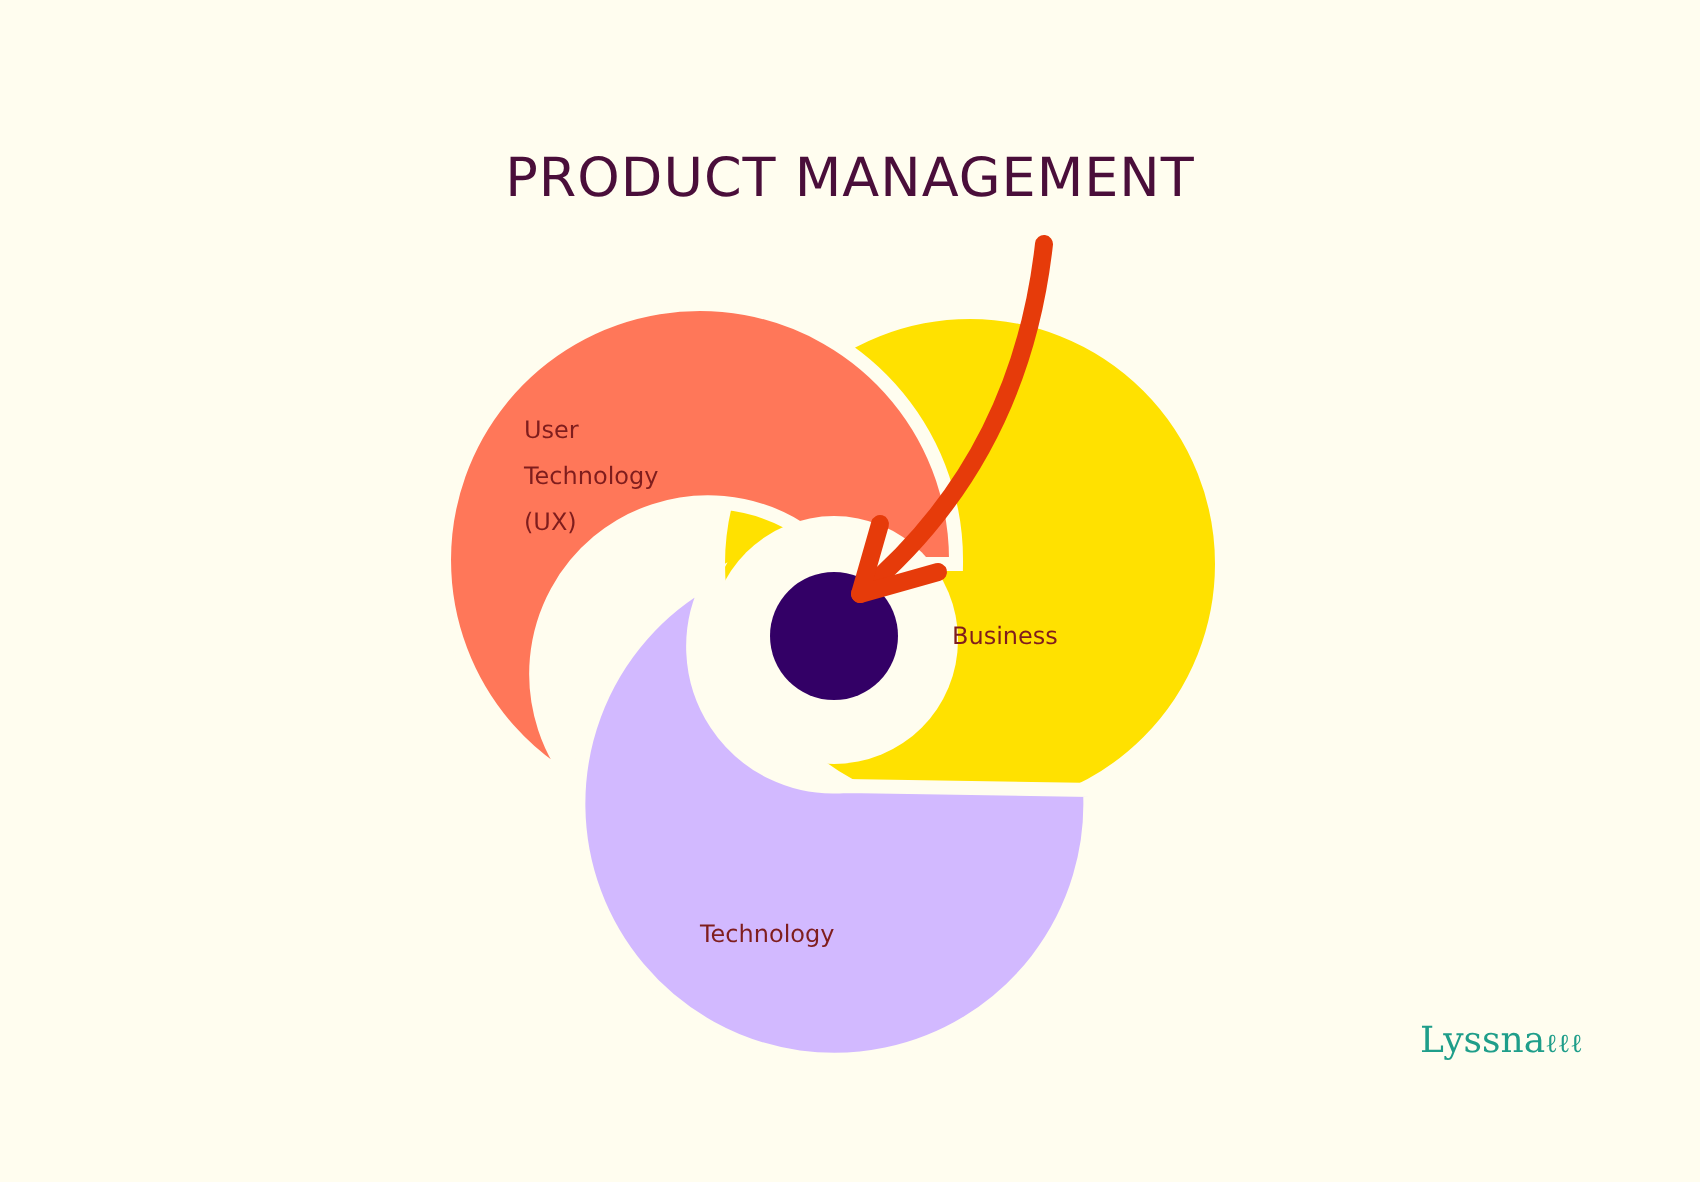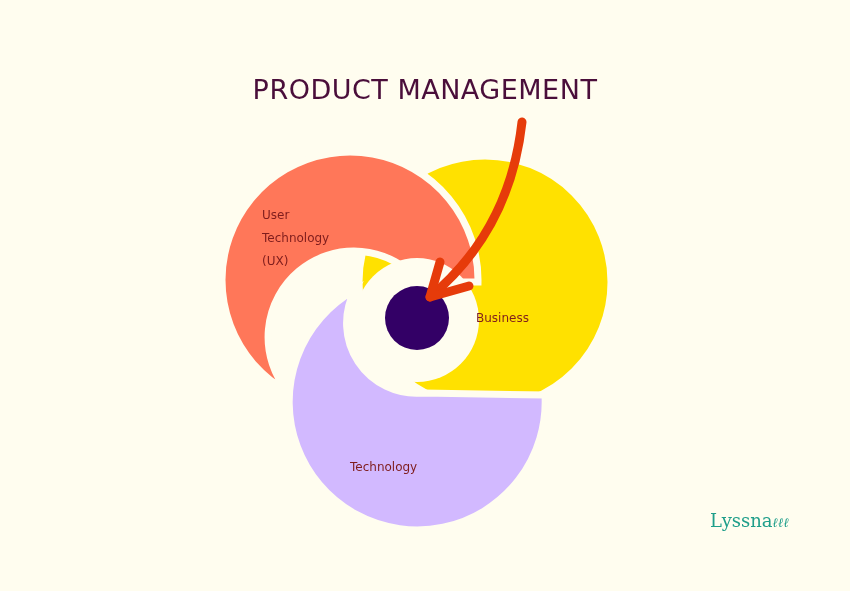--- a/index.html
+++ b/index.html
@@ -33,13 +33,13 @@
 </svg>
 
 <div class="label" style="left:262px; top:204px; width:120px;">
   <div>User</div>
   <div>Technology</div>
   <div>(UX)</div>
 </div>
 <div class="label" style="left:476px; top:270px; width:100px;margin-top:37px;">Business</div>
 <div class="label" style="left:350px; top:456px; width:130px;">Technology</div>
 
-<div class="logo"><span>Lyssna</span><span style="font-size:13px;font-style:italic;">ℓℓℓ</span></div>
+<div class="logo"><span>Lyssna</span><span style="font-size:13px;">ℓℓℓ</span></div>
 
 </body></html>

